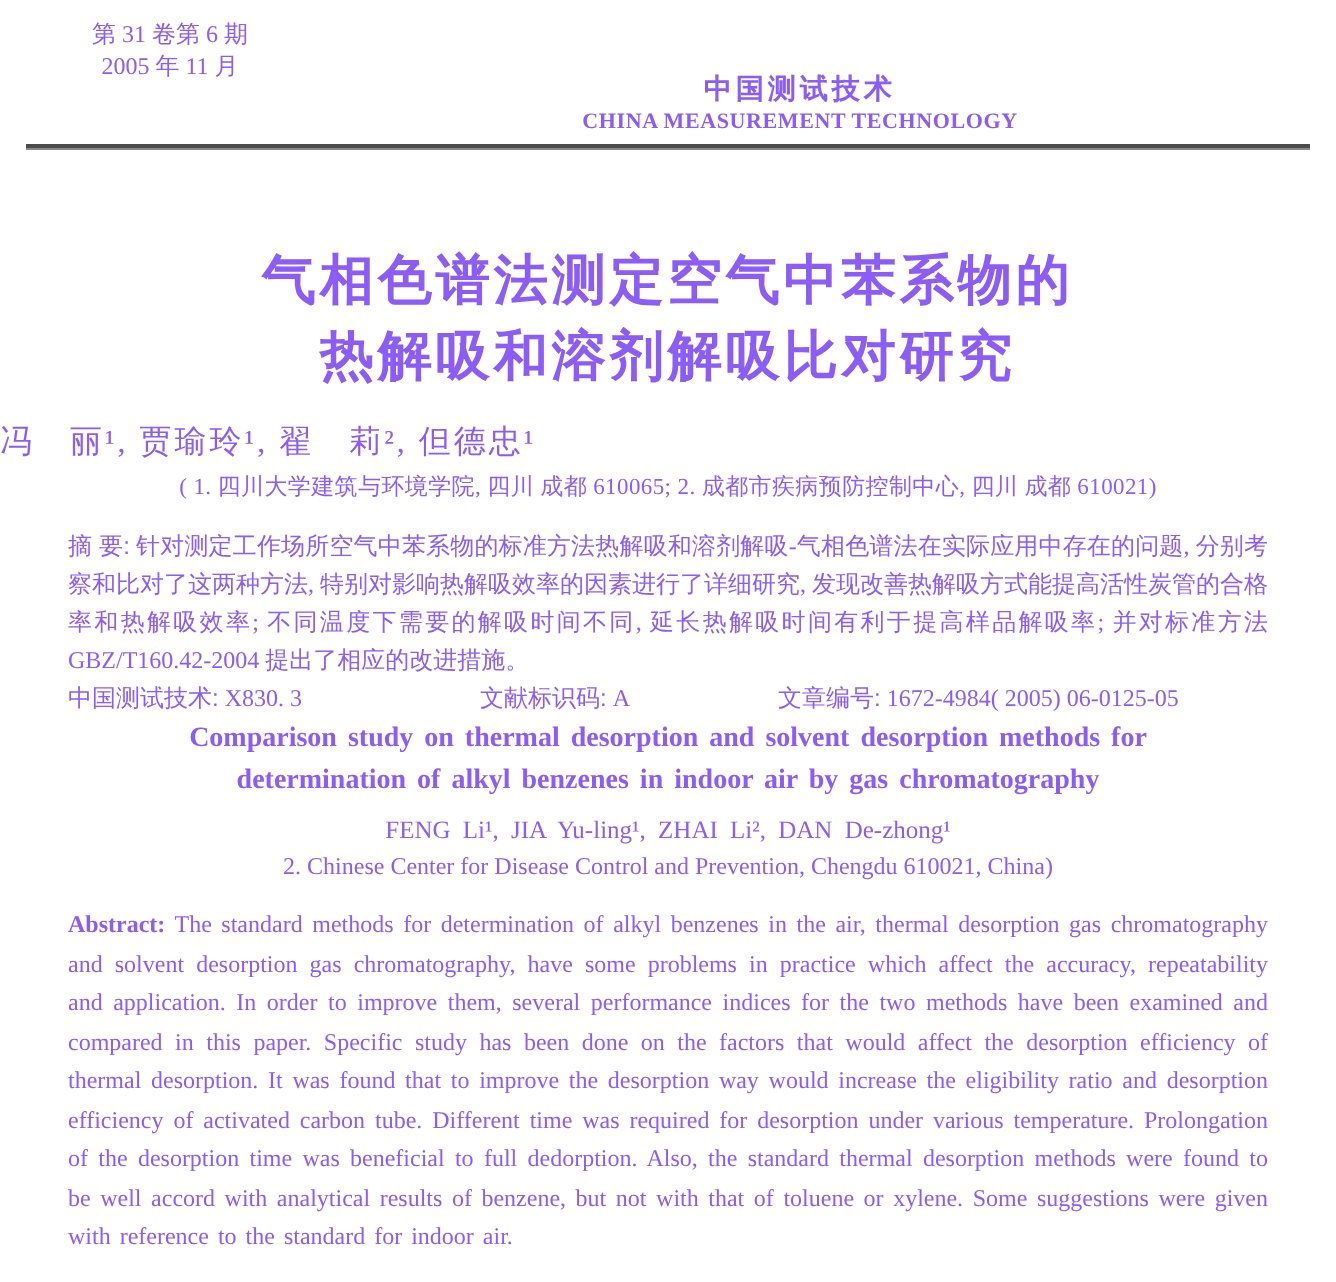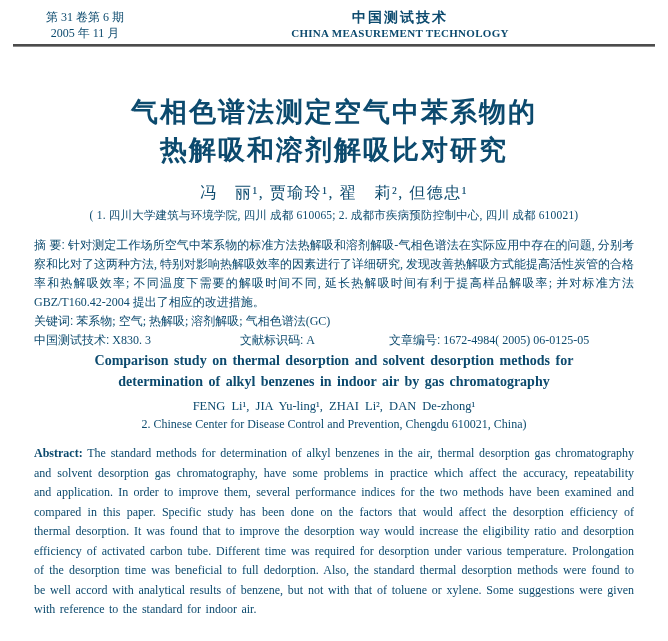--- a/index.html
+++ b/index.html
@@ -1,33 +1,33 @@
 <!DOCTYPE html>
 <html><head>
 <meta charset="utf-8">
 <style>
   html,body{margin:0;padding:0;background:#e8e8e8;}
   .page{
     position:relative;
     width:668px;height:641px;
     margin:0 auto;
     background:#ffffff;
-    color:#0c4a6e;
+    color:#8b5cf6;
     font-family:"Liberation Serif","DejaVu Serif",serif;
     overflow:hidden;
     box-sizing:border-box;
   }
   
   .jheader{
     display:flex;justify-content:space-between;align-items:flex-start;
     padding:9px 18px 0 20px;
   }
   .jheader .col{font-size:12px;line-height:16px;}
   .h-left{text-align:center;width:130px;}
-  .h-center{text-align:center;flex:1;}
+  .h-center{text-align:center;flex:1;margin-top:28px;}
   .h-right{text-align:center;width:120px;}
   .jname-zh{font-size:14px;font-weight:bold;letter-spacing:2px;line-height:17px;}
   .jname-en{font-size:11px;font-weight:bold;letter-spacing:.3px;line-height:15px;}
   .head-rule{
     margin:3px 13px 0 13px;
     height:3px;
     border-top:2px solid #4c4c4c;
     border-bottom:1px solid #8a8a8a;
     box-sizing:border-box;
   }
@@ -36,21 +36,21 @@
     margin-top:46px;
     text-align:center;
     font-family:"Liberation Sans","DejaVu Sans",sans-serif;
     font-weight:bold;
     font-size:27px;
     line-height:38px;
     letter-spacing:2px;
   }
   .authors-zh{
     margin-top:14px;
-    text-align:center;
+    text-align:left;
     font-size:16px;
     letter-spacing:1.5px;
   }
   .affil-zh{
     margin-top:4px;
     text-align:center;
     font-size:11.5px;
     letter-spacing:.2px;
   }
   
@@ -112,21 +112,20 @@
   <div class="title-zh">
     <div>气相色谱法测定空气中苯系物的</div>
     <div>热解吸和溶剂解吸比对研究</div>
   </div>
 
   <div class="authors-zh">冯　丽¹, 贾瑜玲¹, 翟　莉², 但德忠¹</div>
   <div class="affil-zh">( 1. 四川大学建筑与环境学院, 四川 成都 610065; 2. 成都市疾病预防控制中心, 四川 成都 610021)</div>
 
   <p class="block abs-zh"><b class="lbl">摘  要:</b> <span>针对测定工作场所空气中苯系物的标准方法热解吸和溶剂解吸-气相色谱法在实际应用中存在的问题, 分别考察和比对了这两种方法, 特别对影响热解吸效率的因素进行了详细研究, 发现改善热解吸方式能提高活性炭管的合格率和热解吸效率; 不同温度下需要的解吸时间不同, 延长热解吸时间有利于提高样品解吸率; 并对标准方法 GBZ/T160.42-2004 提出了相应的改进措施。</span></p>
 
-  <div class="kw-zh"><b class="lbl">关键词:</b> <span>苯系物; 空气; 热解吸; 溶剂解吸; 气相色谱法(GC)</span></div>
 
   <div class="clc-line">
     <span class="clc-seg1"><b class="lbl">中国测试技术:</b> <span>X830. 3</span></span>
     <span class="clc-seg2"><b class="lbl">文献标识码:</b> <span>A</span></span>
     <span class="clc-seg3"><b class="lbl">文章编号:</b> <span>1672-4984( 2005) 06-0125-05</span></span>
   </div>
 
   <div class="title-en">
     <div>Comparison study on thermal desorption and solvent desorption methods for</div>
     <div>determination of alkyl benzenes in indoor air by gas chromatography</div>

